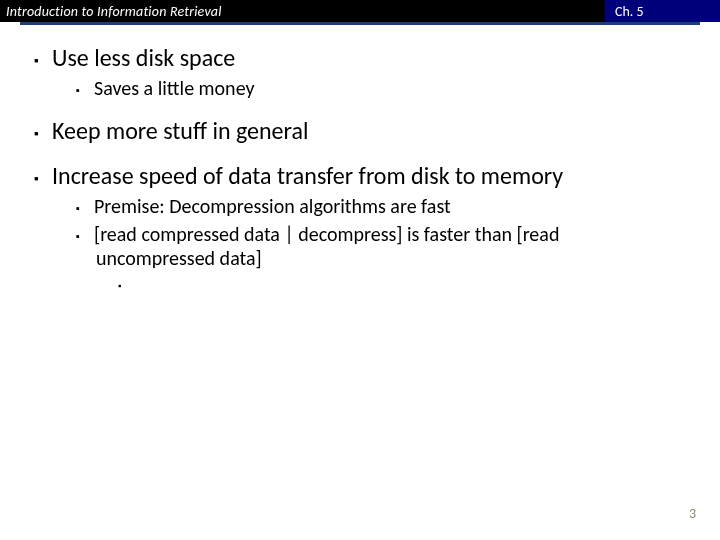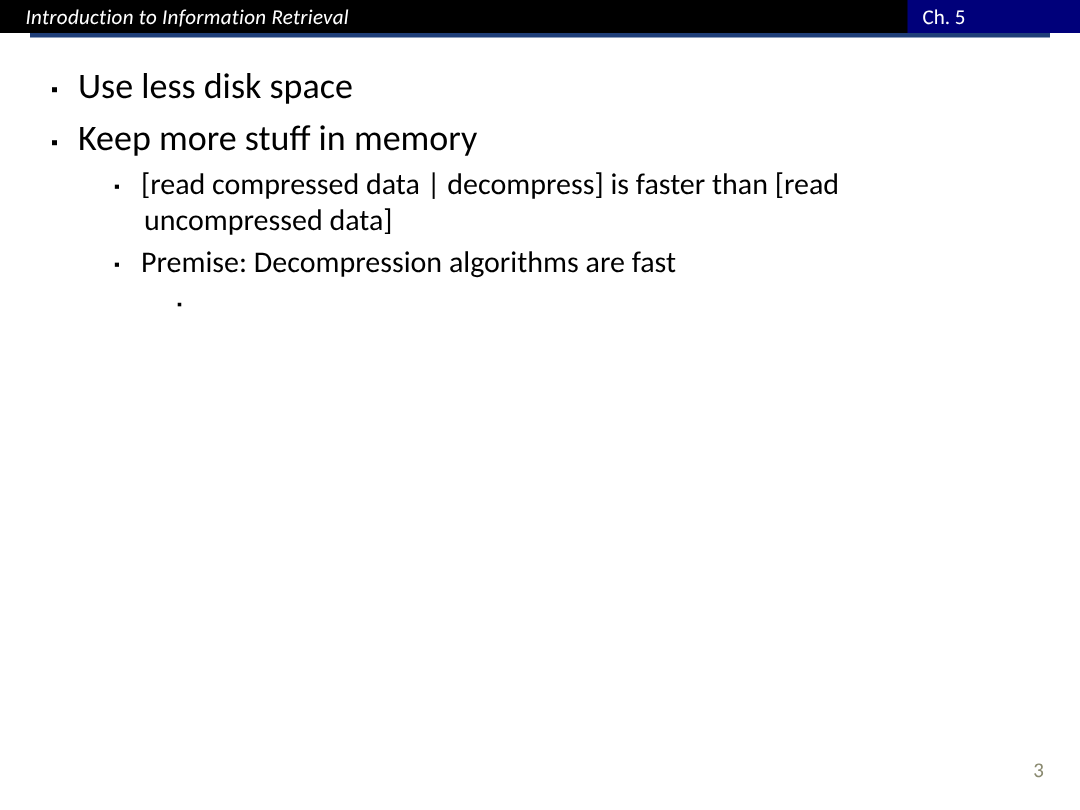--- a/index.html
+++ b/index.html
@@ -1,25 +1,25 @@
 <!DOCTYPE html>
 <html><head>
 <meta charset="utf-8">
 <style>
   * { margin:0; padding:0; box-sizing:border-box; }
   html,body { width:720px; height:540px; font-family:"Calibri","Segoe UI",Arial,sans-serif; background:#fff; color:#000; }
   .slide { position:relative; width:720px; height:540px; }
   .topbar { width:100%; height:22px; background:#000; display:flex; align-items:center; }
-  .topbar-left { flex:1; color:#fff; font-style:italic; font-size:14px; padding-left:17px; letter-spacing:0.2px; }
+  .topbar-left { flex:1; color:#fff; font-style:italic; font-size:14px; padding-left:6px; letter-spacing:0.2px; }
   .topbar-right { width:115px; height:22px; background:#00007a; color:#fff; font-size:14px; display:flex; align-items:center; padding-left:10px; }
   .title { font-size:34px; font-weight:400; color:#000; margin:22px 0 6px 36px; }
   .rule { height:3px; background:#1f3e78; margin:0 20px 0 20px; }
   .content { margin:18px 0 0 40px; }
   ul { list-style:none; }
-  .l1 { font-size:24px; margin:6px 0 4px 14px; }
+  .l1 { font-size:24px; margin:16px 0 4px 14px; }
   .l2 { font-size:20px; margin:4px 0 4px 56px; max-width:560px; }
   .l3 { font-size:17px; margin:3px 0 3px 98px; }
   .bull { display:inline-block; width:18px; }
   .bull::before { content:"\25AA"; font-size:0.55em; vertical-align:middle; color:#000; }
   .l1 .bull { margin-left:-20px; }
   .l2 .bull { margin-left:-20px; }
   .l3 .bull { margin-left:-20px; }
   .pageno { position:absolute; right:24px; bottom:18px; font-size:14px; color:#8a8a70; }
 </style>
 </head>
@@ -30,23 +30,25 @@
   <div class="topbar">
     <div class="topbar-left">Introduction to Information Retrieval</div>
     <div class="topbar-right">Ch. 5</div>
   </div>
 
   <div class="rule"></div>
 
   <div class="content">
     <ul>
       <li class="l1"><span class="bull"></span><span>Use less disk space</span></li>
+      <li class="l2"><span class="bull"></span><span>Saves a little money</span></li>
 
-      <li class="l1"><span class="bull"></span><span>Keep more stuff in memory</span></li>
+      <li class="l1"><span class="bull"></span><span>Keep more stuff in general</span></li>
 
+      <li class="l1"><span class="bull"></span><span>Increase speed of data transfer from disk to memory</span></li>
+      <li class="l2"><span class="bull"></span><span>Premise: Decompression algorithms are fast</span></li>
       <li class="l2"><span class="bull"></span><span>[read compressed data | decompress] is faster than [read uncompressed data]</span></li>
-      <li class="l2"><span class="bull"></span><span>Premise: Decompression algorithms are fast</span></li>
       <li class="l3"><span class="bull"></span></li>
     </ul>
   </div>
 
   <div class="pageno">3</div>
 </div>
 
 </body></html>

